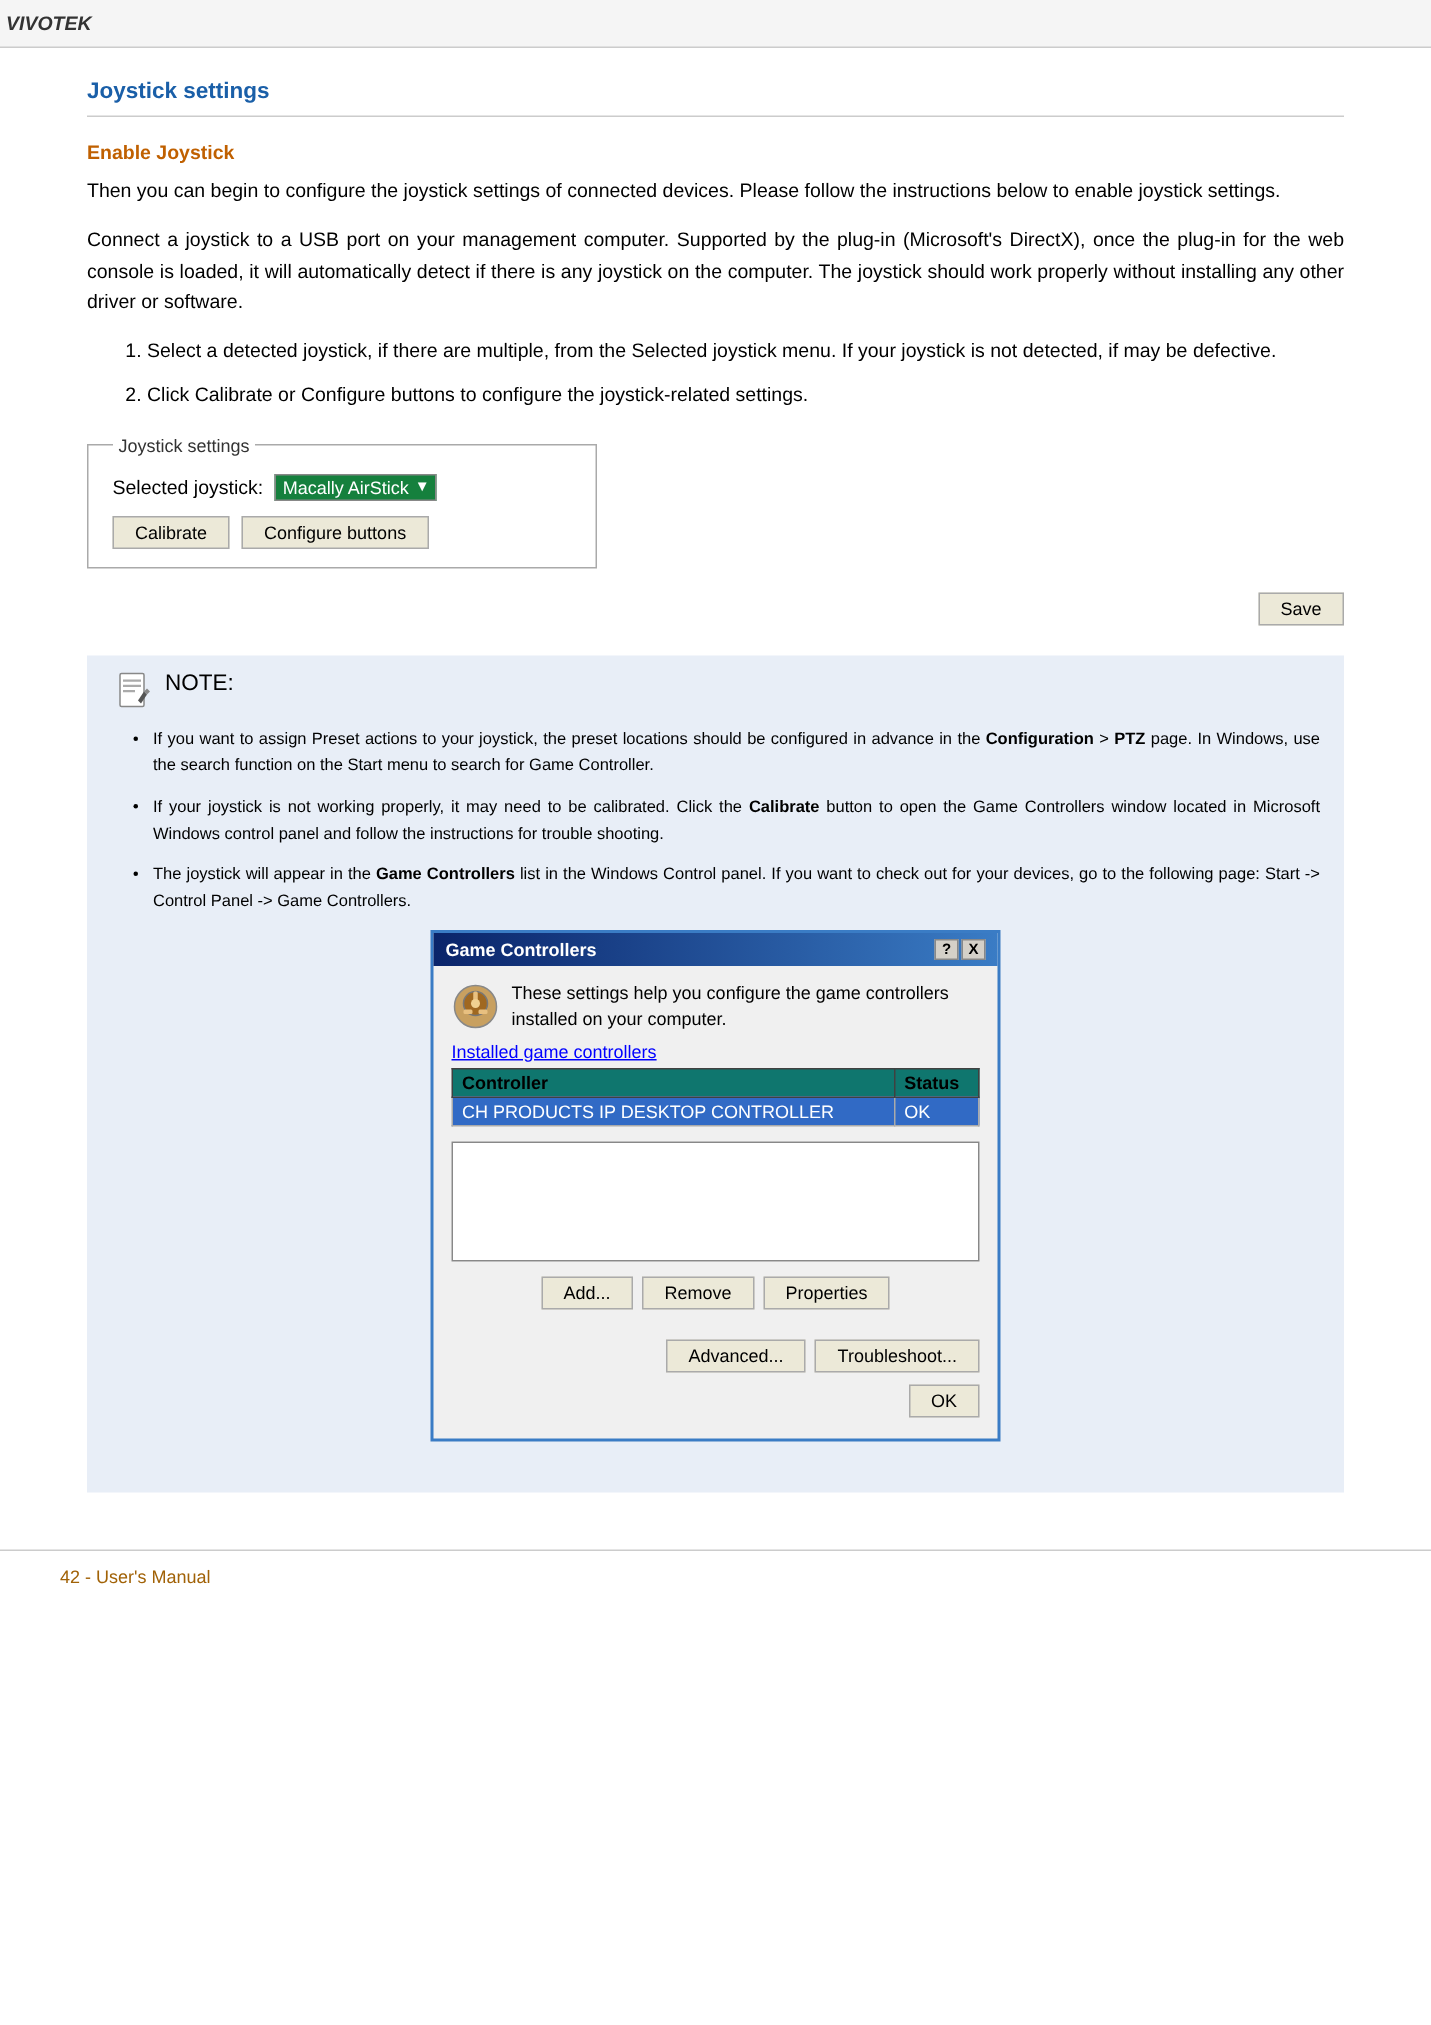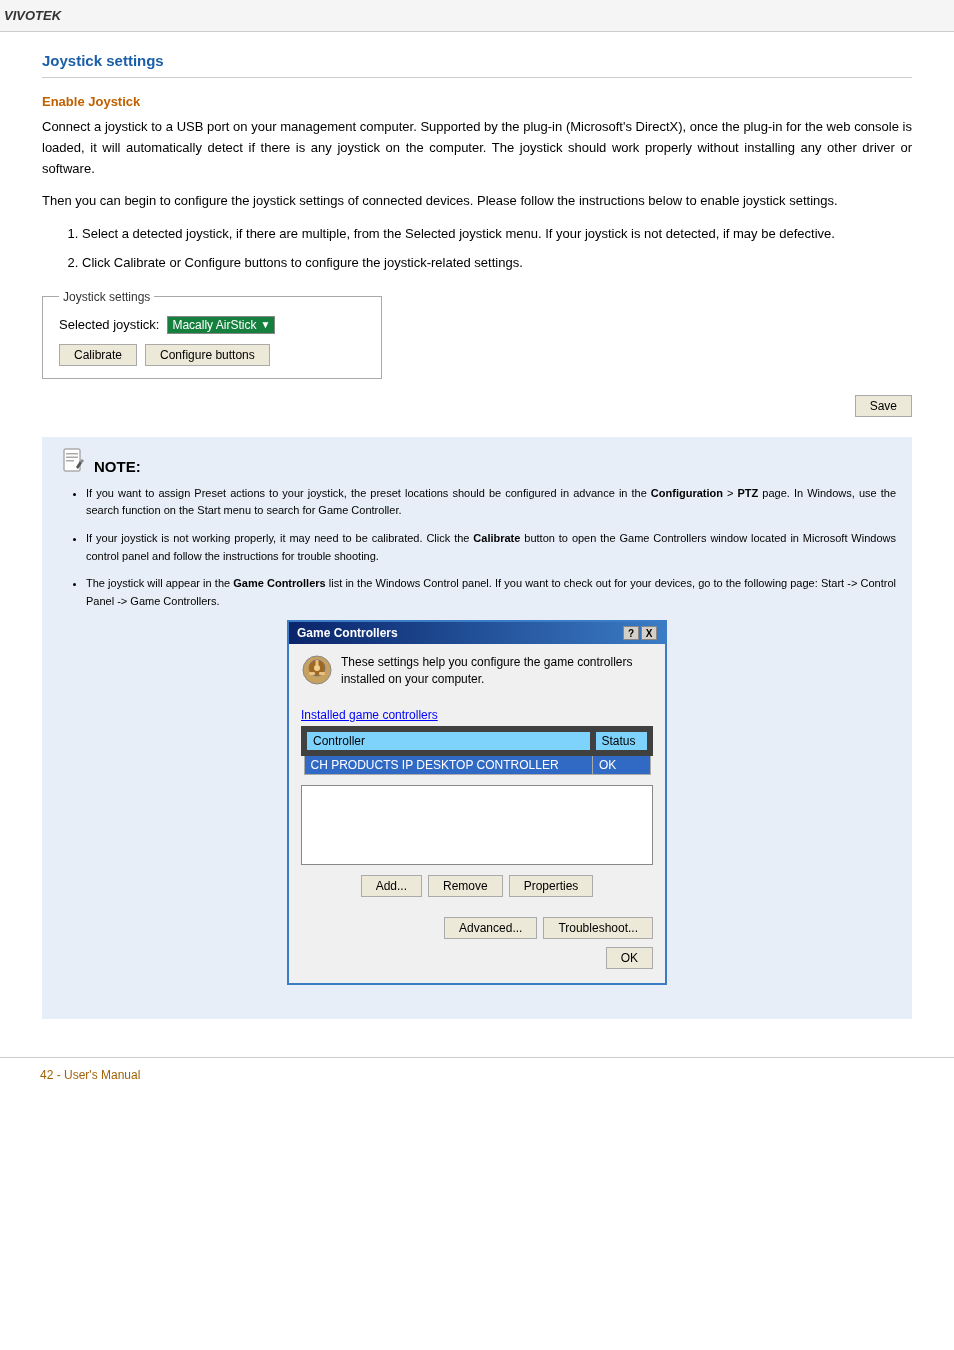--- a/index.html
+++ b/index.html
@@ -16,21 +16,21 @@
       border-bottom: 1px solid #ccc;
       background: #f5f5f5;
     }
     .header-brand {
       font-weight: bold;
       font-style: italic;
       font-size: 13px;
       color: #333;
     }
     .main-content {
-      padding: 20px 42px;
+      padding: 20px 58px;
     }
     .page-title {
       color: #1a5fa8;
       font-size: 15px;
       font-weight: bold;
       margin-bottom: 16px;
       border-bottom: 1px solid #ccc;
       padding-bottom: 8px;
     }
     .section-title {
@@ -111,23 +111,23 @@
       margin-bottom: 20px;
     }
     .note-box {
       background: #e8eef7;
       border: none;
       padding: 10px 16px 14px 16px;
       margin-bottom: 18px;
     }
     .note-header {
       display: flex;
-      align-items: flex-end;
+      align-items: flex-start;
       font-size: 15px;
-      font-weight: bold;
+      font-weight: normal;
       margin-bottom: 10px;
       color: #000;
     }
     .note-icon {
       width: 28px;
       height: 28px;
       margin-right: 8px;
     }
     .note-list {
       list-style: disc;
@@ -176,22 +176,22 @@
       justify-content: center;
       cursor: pointer;
       color: #000;
       font-weight: bold;
     }
     .dialog-body {
       padding: 10px 12px;
     }
     .dialog-desc-row {
       display: flex;
-      align-items: flex-start;
-      margin-bottom: 20px;
+      align-items: center;
+      margin-bottom: 6px;
     }
     .dialog-shield-icon {
       width: 32px;
       height: 32px;
       margin-right: 8px;
       flex-shrink: 0;
     }
     .dialog-desc-text {
       font-size: 12px;
       line-height: 1.4;
@@ -202,26 +202,26 @@
       text-decoration: underline;
       margin-bottom: 4px;
     }
     .controller-table {
       width: 100%;
       border-collapse: collapse;
       margin-bottom: 10px;
       border: 1px solid #888;
     }
     .controller-table th {
-      background: #7dd3fc;
+      background: #0f766e;
       text-align: left;
       padding: 2px 6px;
       font-size: 12px;
-      font-weight: normal;
-      border: 6px solid #404040;
+      font-weight: bold;
+      border: 1px solid #404040;
     }
     .controller-table td {
       padding: 2px 6px;
       font-size: 12px;
       border: 1px solid #aaa;
     }
     .controller-table tr.selected td {
       background: #316ac5;
       color: #fff;
     }
@@ -276,23 +276,23 @@
   </div>
 
   <div class="main-content">
 
     
     <div class="page-title">Joystick settings</div>
 
     
     <div class="section-title">Enable Joystick</div>
 
+    <p class="body-text">Then you can begin to configure the joystick settings of connected devices. Please follow the instructions below to enable joystick settings.</p>
+
     <p class="body-text">Connect a joystick to a USB port on your management computer. Supported by the plug-in (Microsoft's DirectX), once the plug-in for the web console is loaded, it will automatically detect if there is any joystick on the computer. The joystick should work properly without installing any other driver or software.</p>
-
-    <p class="body-text">Then you can begin to configure the joystick settings of connected devices. Please follow the instructions below to enable joystick settings.</p>
 
     <ol>
       <li class="list-item">Select a detected joystick, if there are multiple, from the Selected joystick menu. If your joystick is not detected, if may be defective.</li>
       <li class="list-item">Click Calibrate or Configure buttons to configure the joystick-related settings.</li>
     </ol>
 
     
     <fieldset class="joystick-settings-box">
       <legend>Joystick settings</legend>
       <div class="joystick-row">

